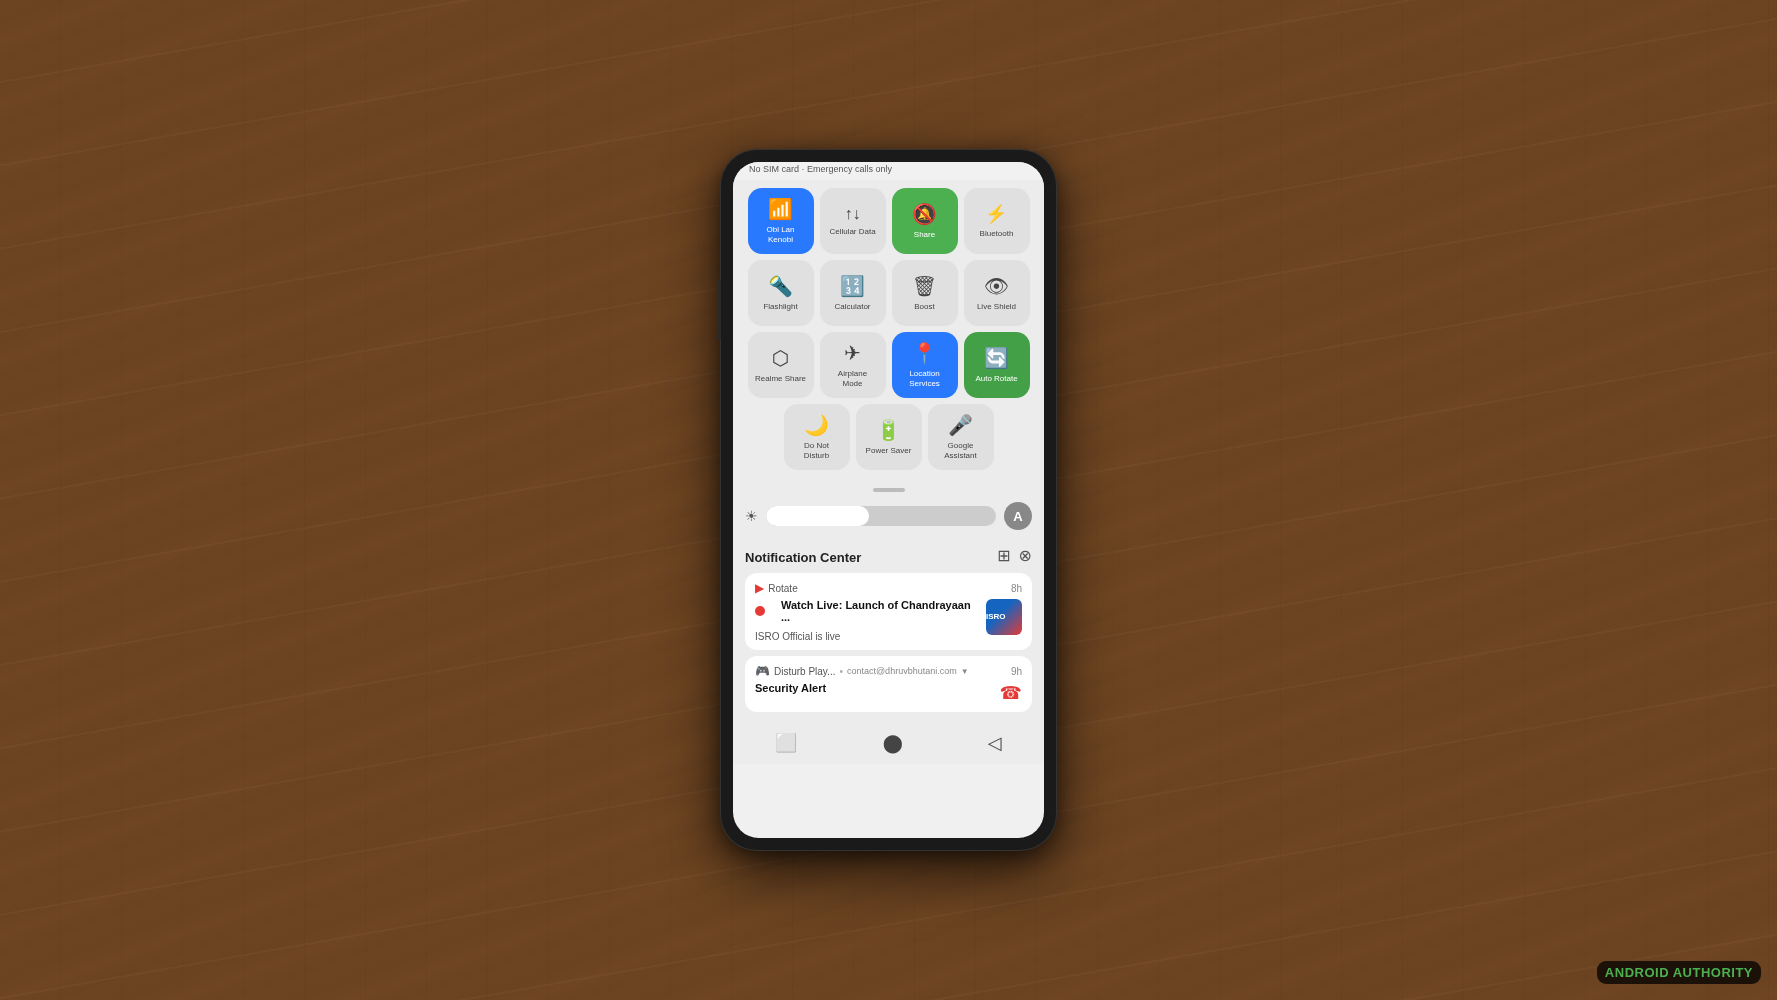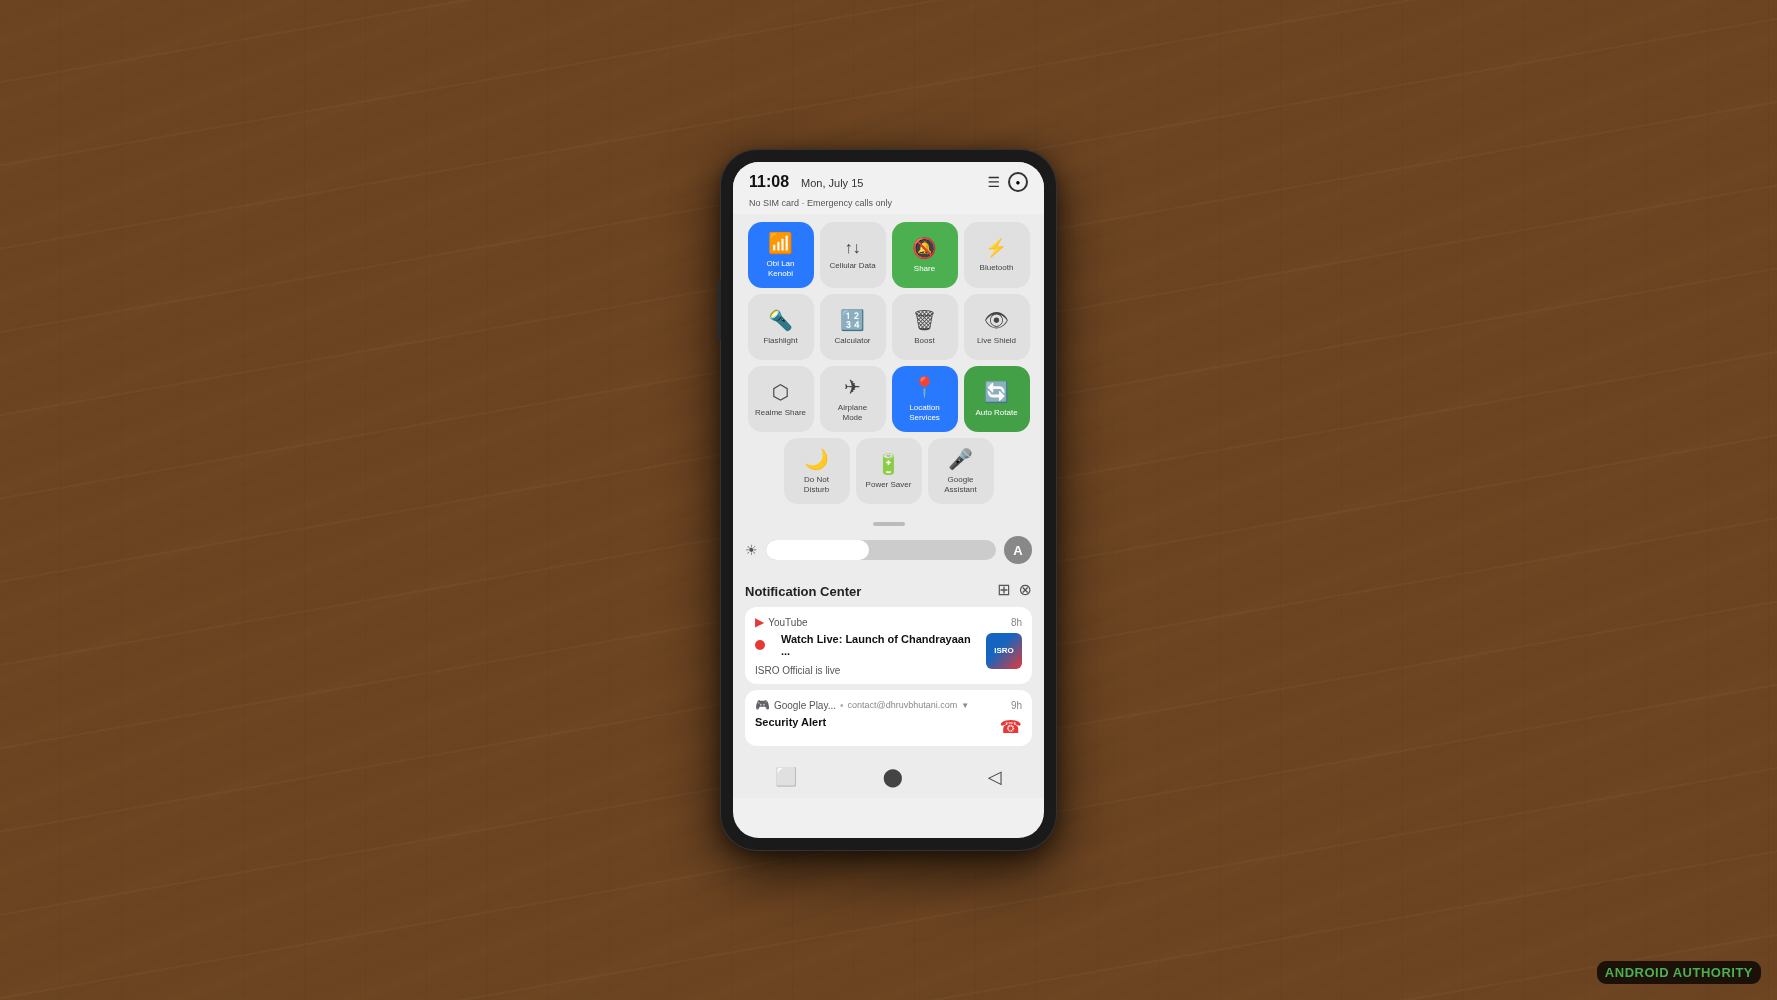--- a/index.html
+++ b/index.html
@@ -343,21 +343,21 @@
       margin-top: 8px;
     }
 
     .notif-thumb {
       width: 36px;
       height: 36px;
       border-radius: 6px;
       background: linear-gradient(135deg, #1565c0 40%, #e53935 100%);
       display: flex;
       align-items: center;
-      justify-content: center;
+      justify-content: flex-start;
       font-size: 10px;
       color: #fff;
       font-weight: 700;
       flex-shrink: 0;
     }
 
     .notif2-app-row {
       display: flex;
       align-items: center;
       justify-content: space-between;
@@ -429,32 +429,20 @@
 
     .watermark span { color: #4caf50; }
   </style>
 </head>
 <body>
 
 <div class="phone-wrapper">
   <div class="phone-body">
     <div class="screen">
 
-      <div class="status-bar">
-        <div style="display:flex; align-items:baseline; gap:6px;">
-          <span class="status-time">11:08</span>
-          <span class="status-date">Mon, July 15</span>
-        </div>
-        <div class="status-right">
-          <span class="status-icon">☰</span>
-          <div class="status-dot">
-            <span style="font-size:8px;">●</span>
-          </div>
-        </div>
-      </div>
       <div class="sim-text">No SIM card · Emergency calls only</div>
 
       <div class="quick-tiles">
 
         <div class="tiles-row">
           <div class="tile active-blue">
             <span class="tile-icon">📶</span>
             <span class="tile-label">Obi Lan<br>Kenobi</span>
           </div>
           <div class="tile">
@@ -544,21 +532,21 @@
           <div class="nc-actions">
             <span class="nc-action-icon">⊞</span>
             <span class="nc-action-icon">⊗</span>
           </div>
         </div>
 
         <div class="notif-card">
           <div class="notif-app-row">
             <span class="notif-app-name">
               <span class="notif-app-icon" style="color:#e53935;">▶</span>
-              <span>YouTube</span>
+              <span>Rotate</span>
             </span>
             <span class="notif-time">8h</span>
           </div>
           <div class="notif-content">
             <div class="notif-text-wrap">
               <div class="notif-title">
                 <span class="notif-red-dot"></span>
                 <span>Watch Live: Launch of Chandrayaan ...</span>
               </div>
               <div class="notif-sub">ISRO Official is live</div>
@@ -566,21 +554,21 @@
             <div class="notif-thumb">
               <span style="font-size:8px; text-align:center; line-height:1.1;">ISRO</span>
             </div>
           </div>
         </div>
 
         <div class="notif-card">
           <div class="notif2-app-row">
             <div class="notif2-app-left">
               <span style="font-size:12px;">🎮</span>
-              <span>Google Play...</span>
+              <span>Disturb Play...</span>
               <span class="notif2-separator">•</span>
               <span class="notif2-email">contact@dhruvbhutani.com</span>
               <span style="font-size:8px; color:#888;">▼</span>
             </div>
             <span class="notif-time">9h</span>
           </div>
           <div class="notif2-title-row">
             <span class="notif2-title">Security Alert</span>
             <span class="notif2-action-icon">☎</span>
           </div>

